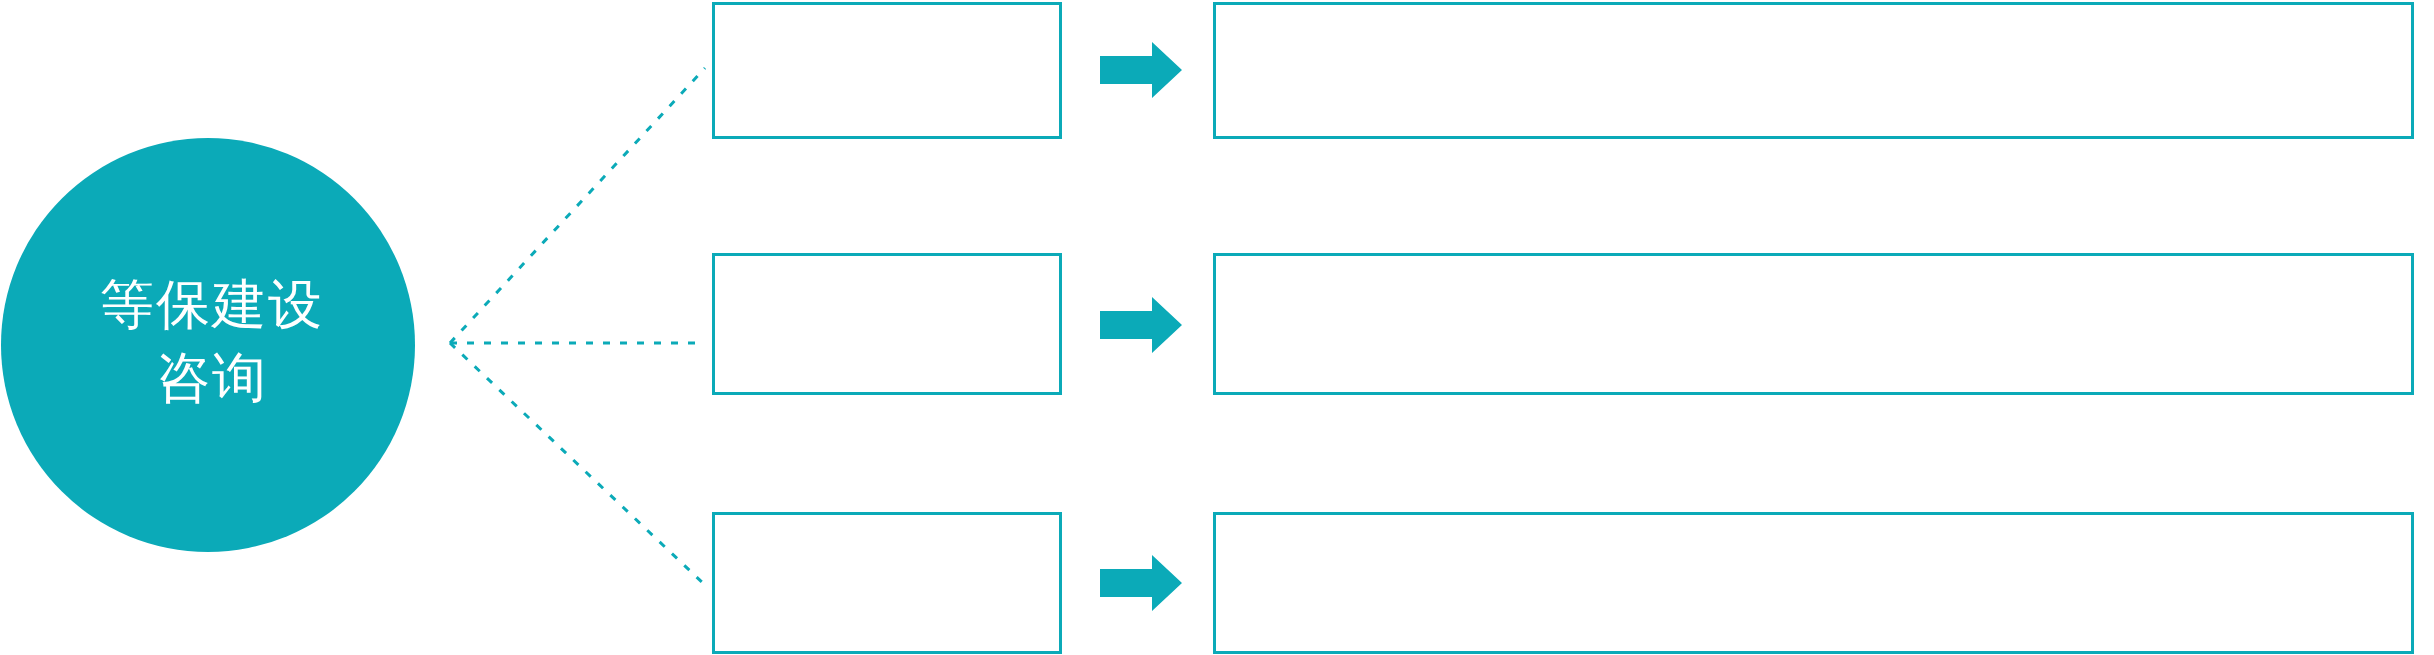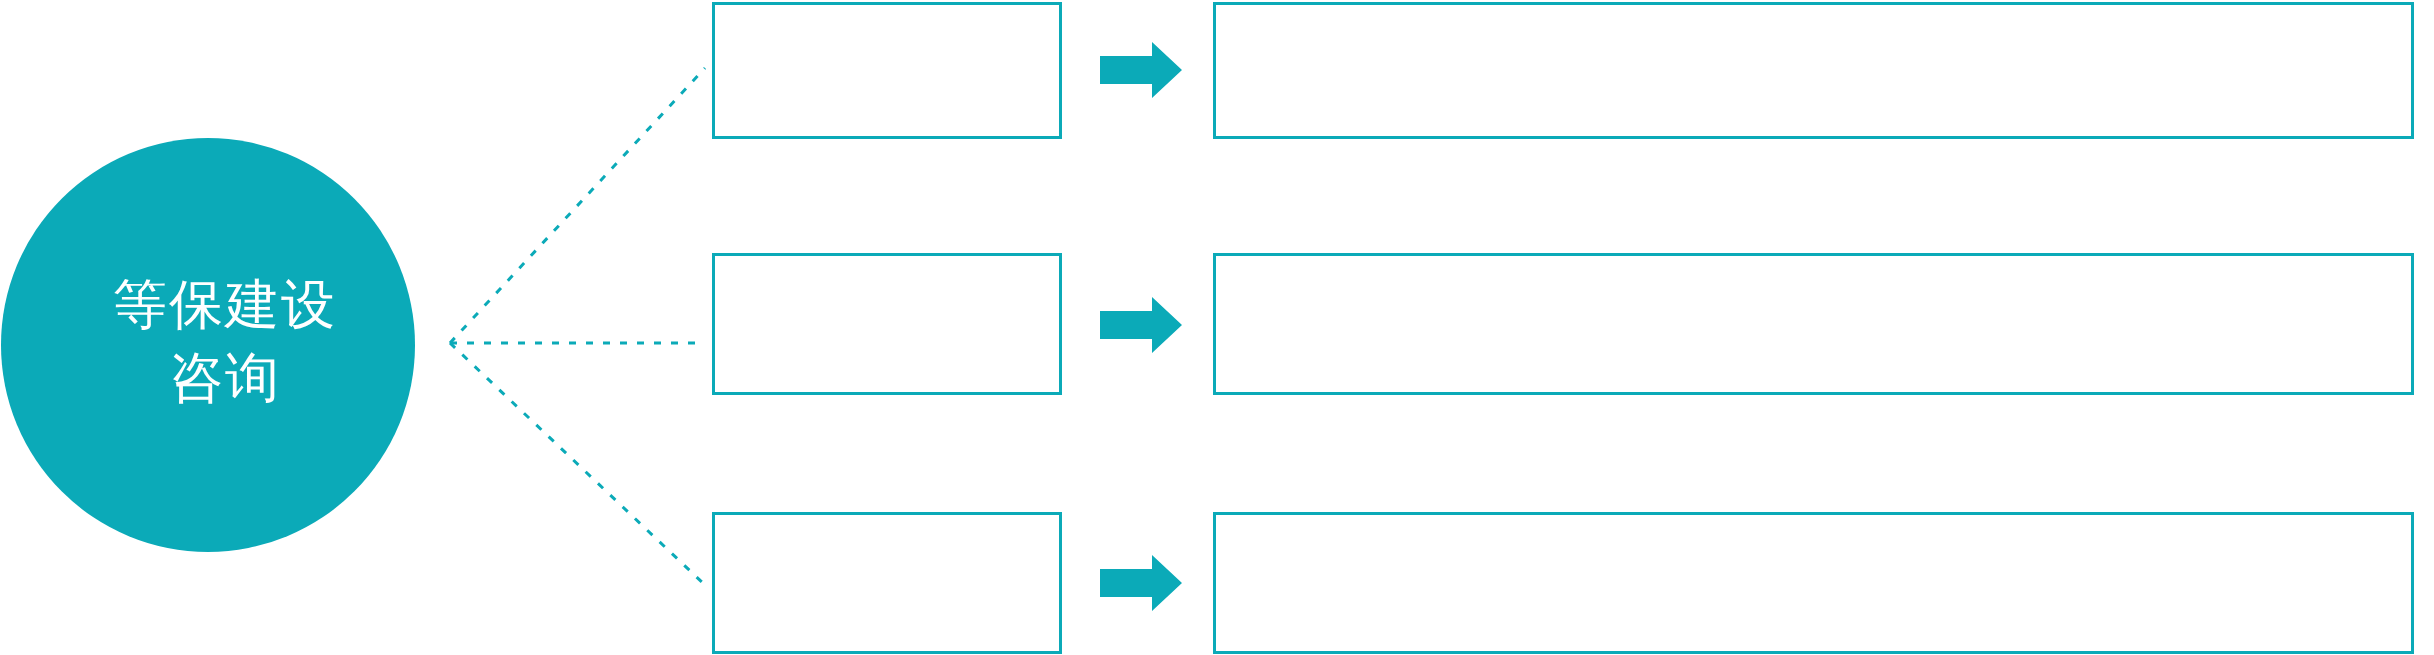--- a/index.html
+++ b/index.html
@@ -20,21 +20,21 @@
   }
   #vector-layer {
     position: absolute;
     left: 0;
     top: 0;
     width: 2434px;
     height: 655px;
   }
   .hub-label {
     position: absolute;
-    left: 17px;
+    left: 4px;
     top: 268px;
     width: 416px;
     text-align: center;
     color: #ffffff;
     font-size: 54px;
     line-height: 1.35;
     letter-spacing: 2px;
     font-weight: 300;
     font-family: "Liberation Sans", "DejaVu Sans", sans-serif;
     pointer-events: none;

